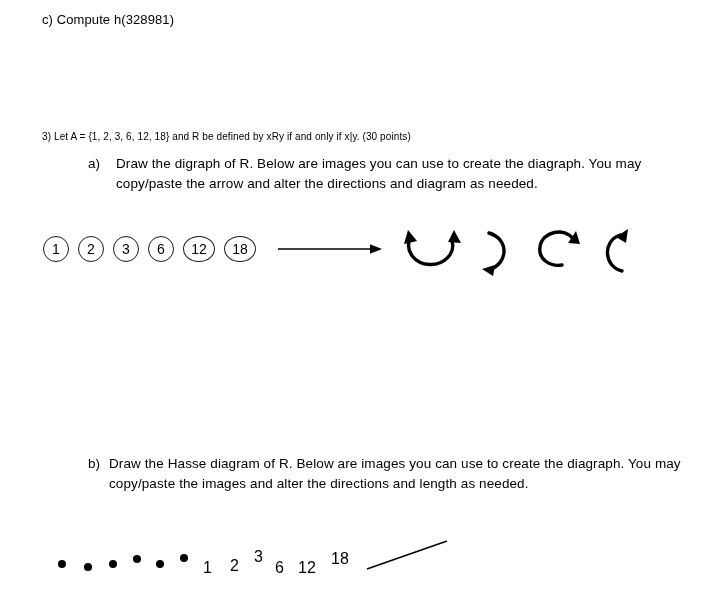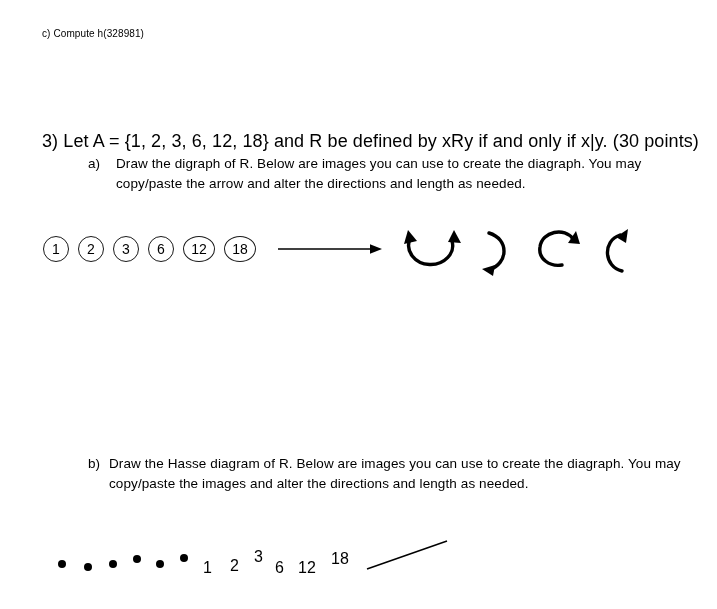--- a/index.html
+++ b/index.html
@@ -18,29 +18,29 @@
   }
   .doc {
     position: absolute;
     inset: 0;
   }
   .abs { position: absolute; }
 
   
   .line-c {
     left: 42px;
-    top: 28px;
-    font-size: 10px;
+    top: 12px;
+    font-size: 13px;
     letter-spacing: 0.1px;
     white-space: nowrap;
   }
   .q3 {
     left: 42px;
     top: 131px;
-    font-size: 18px;
+    font-size: 10px;
     letter-spacing: 0.1px;
     white-space: nowrap;
   }
   .part-a {
     left: 88px;
     top: 154px;
     width: 600px;
     font-size: 13.5px;
     line-height: 20px;
     letter-spacing: 0.1px;
@@ -137,21 +137,21 @@
 <body>
 
 <div class="doc">
 
   <div class="abs line-c">c) Compute h(328981)</div>
 
   <div class="abs q3">3) Let A = {1, 2, 3, 6, 12, 18} and R be defined by xRy if and only if x|y. (30 points)</div>
 
   <div class="abs part-a">
     <span class="marker">a)</span>
-    <span class="body">Draw the digraph of R. Below are images you can use to create the diagraph. You may copy/paste the arrow and alter the directions and length as needed.</span>
+    <span class="body">Draw the digraph of R. Below are images you can use to create the diagraph. You may copy/paste the arrow and alter the directions and diagram as needed.</span>
   </div>
 
   <div class="abs circle-row">
     <div class="circ">1</div>
     <div class="circ">2</div>
     <div class="circ">3</div>
     <div class="circ">6</div>
     <div class="circ wide">12</div>
     <div class="circ wide">18</div>
   </div>

